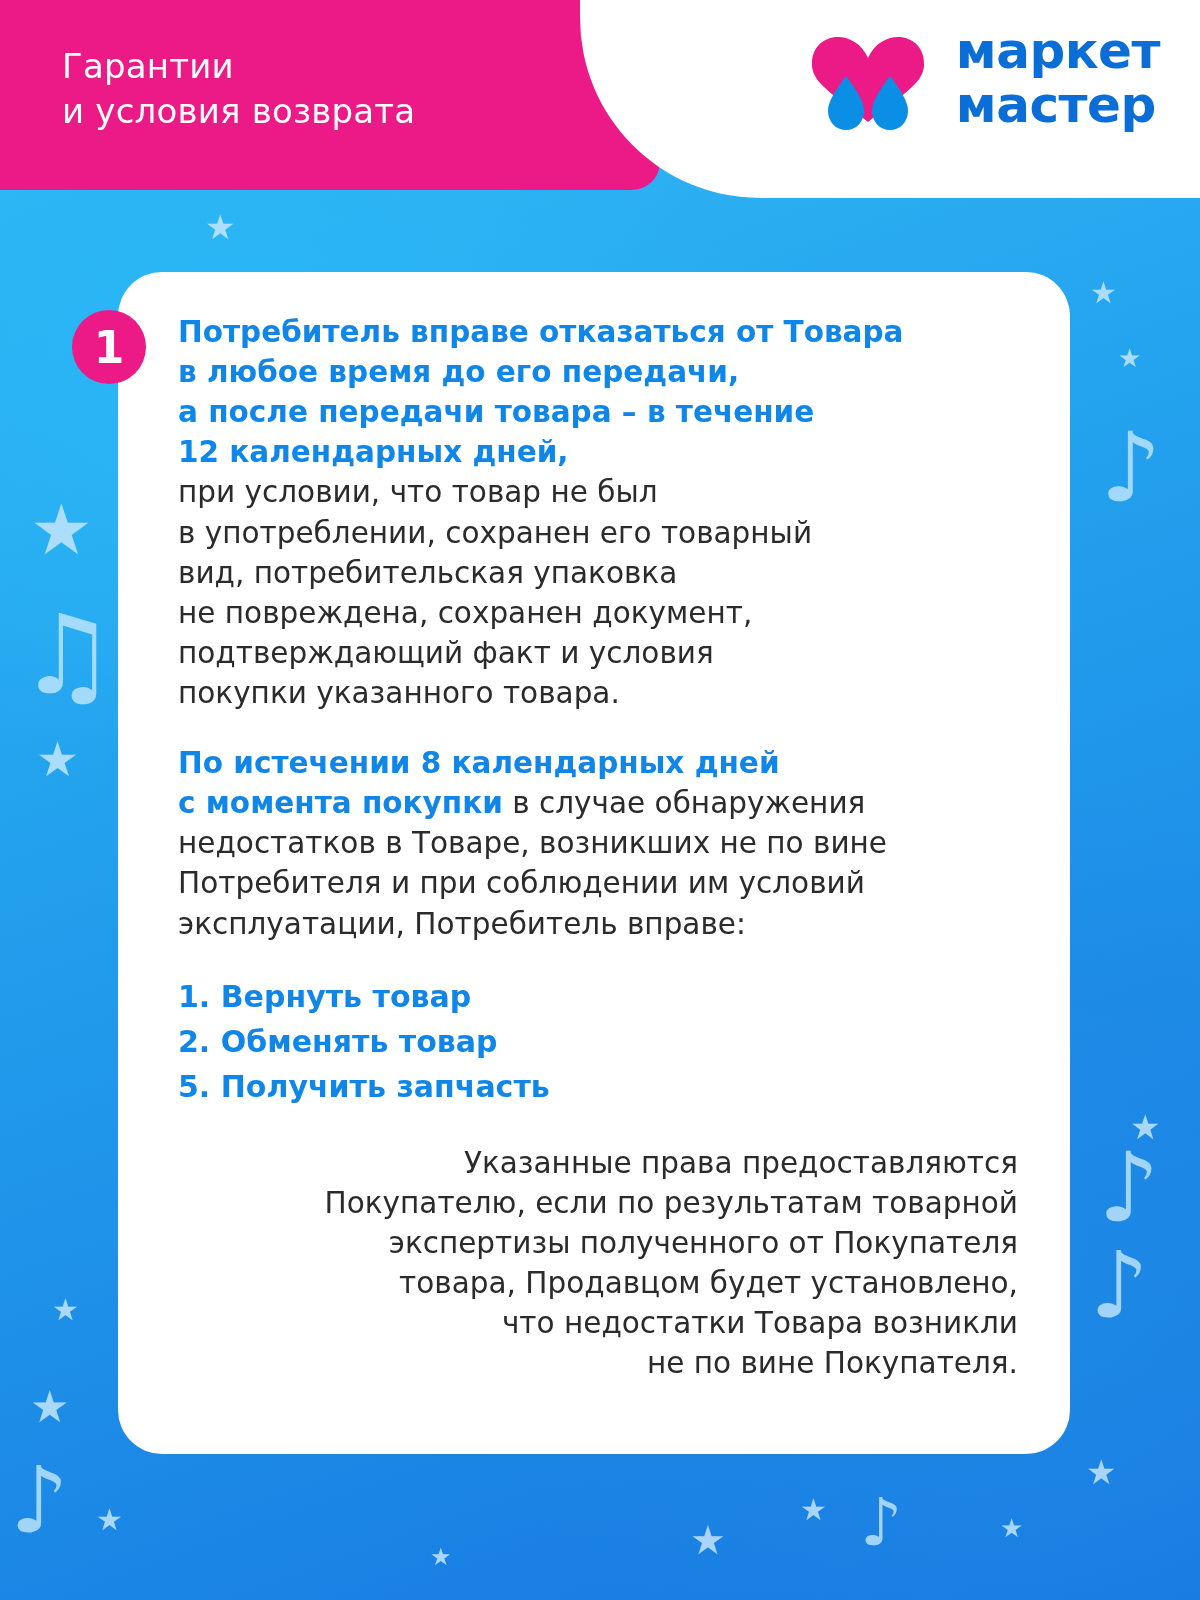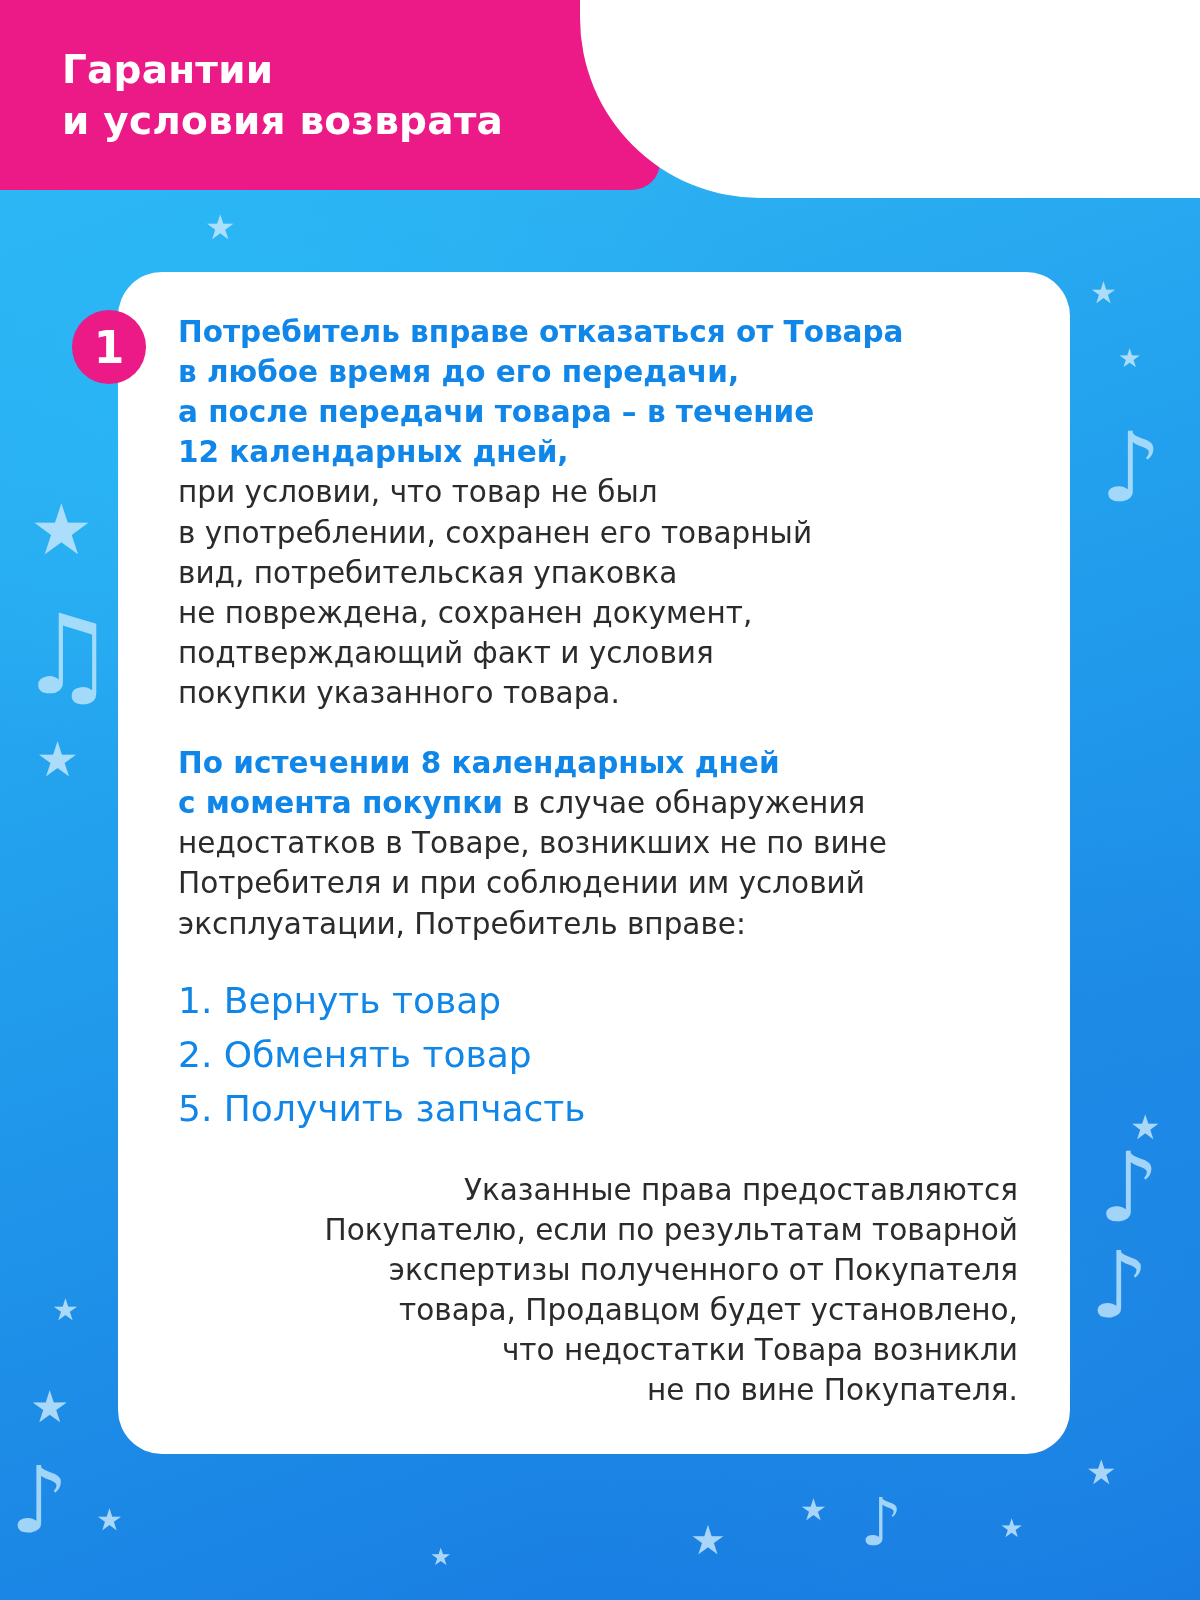--- a/index.html
+++ b/index.html
@@ -51,22 +51,22 @@
     background: #ec1a86;
     border-bottom-right-radius: 28px;
     z-index: 3;
   }
   .header-title {
     position: absolute;
     left: 62px;
     top: 44px;
     width: 560px;
     color: #ffffff;
-    font-weight: bold;
-    font-size: 39px;
+    font-weight: normal;
+    font-size: 34px;
     line-height: 1.32;
     letter-spacing: .2px;
     white-space: pre-line;
     z-index: 4;
   }
 
   
   .logo-blob {
     position: absolute;
     right: 0;
@@ -180,22 +180,22 @@
     white-space: pre-line;
   }
 
   .opts {
     margin: 4px 0 34px 0;
     padding: 0;
     list-style: none;
   }
   .opts li {
     color: #0f86e8;
-    font-weight: normal;
-    font-size: 36px;
+    font-weight: bold;
+    font-size: 30px;
     line-height: 1.5;
   }
 </style>
 </head>
 <body>
 
 <div class="page">
 
   <span class="deco star" style="left:205px; top:210px; font-size:34px;">★</span>
   <span class="deco star" style="left:1090px; top:278px; font-size:30px;">★</span>
@@ -217,20 +217,31 @@
   <span class="deco note" style="left:1098px; top:1140px; font-size:96px;">♪</span>
   <span class="deco note" style="left:1090px; top:1240px; font-size:92px;">♪</span>
   <span class="deco note" style="left:10px; top:1455px; font-size:92px;">♪</span>
   <span class="deco note" style="left:860px; top:1490px; font-size:66px;">♪</span>
 
   <div class="header-band"></div>
   <div class="header-title">Гарантии
 и условия возврата</div>
 
   <div class="logo-blob"></div>
+  <div class="logo-wrap">
+    <div class="logo-mark">
+      <svg viewBox="0 0 132 120" width="132" height="120" aria-hidden="true">
+        <path d="M66 40 C 52 8, 8 14, 10 48 C 11 66, 34 78, 66 104 C 98 78, 121 66, 122 48 C 124 14, 80 8, 66 40 Z" fill="#ec1a86"></path>
+        <path d="M44 58 C 32 74, 26 84, 26 93 C 26 104, 34 112, 44 112 C 54 112, 62 104, 62 93 C 62 84, 56 74, 44 58 Z" fill="#0b8ee6"></path>
+        <path d="M88 58 C 76 74, 70 84, 70 93 C 70 104, 78 112, 88 112 C 98 112, 106 104, 106 93 C 106 84, 100 74, 88 58 Z" fill="#0b8ee6"></path>
+      </svg>
+    </div>
+    <div class="logo-text">маркет
+мастер</div>
+  </div>
 
   <div class="card"></div>
   <div class="badge">1</div>
 
   <div class="card-body">
 
     <p class="para"><span class="accent-block">Потребитель вправе отказаться от Товара
 в любое время до его передачи,
 а после передачи товара – в течение
 12 календарных дней,</span><span>при условии, что товар не был

